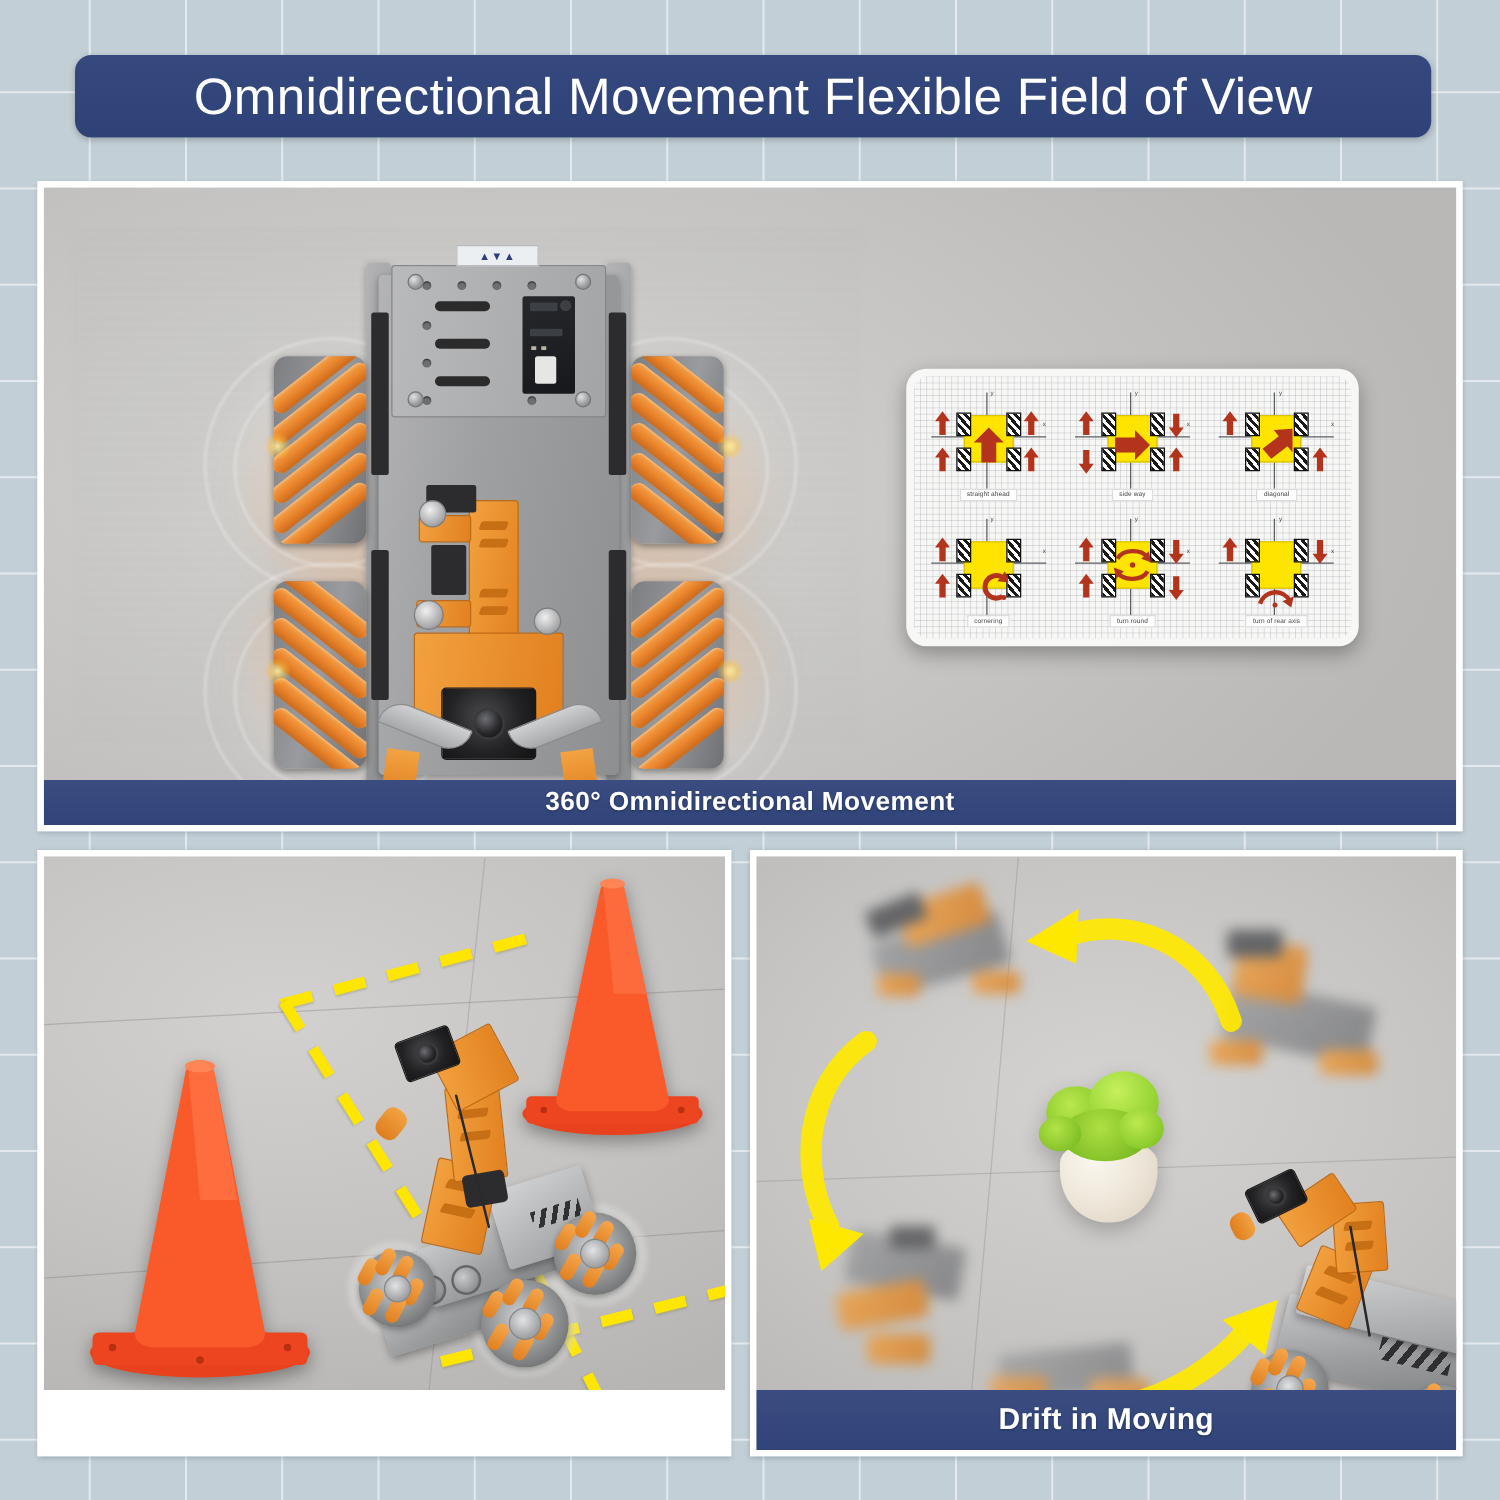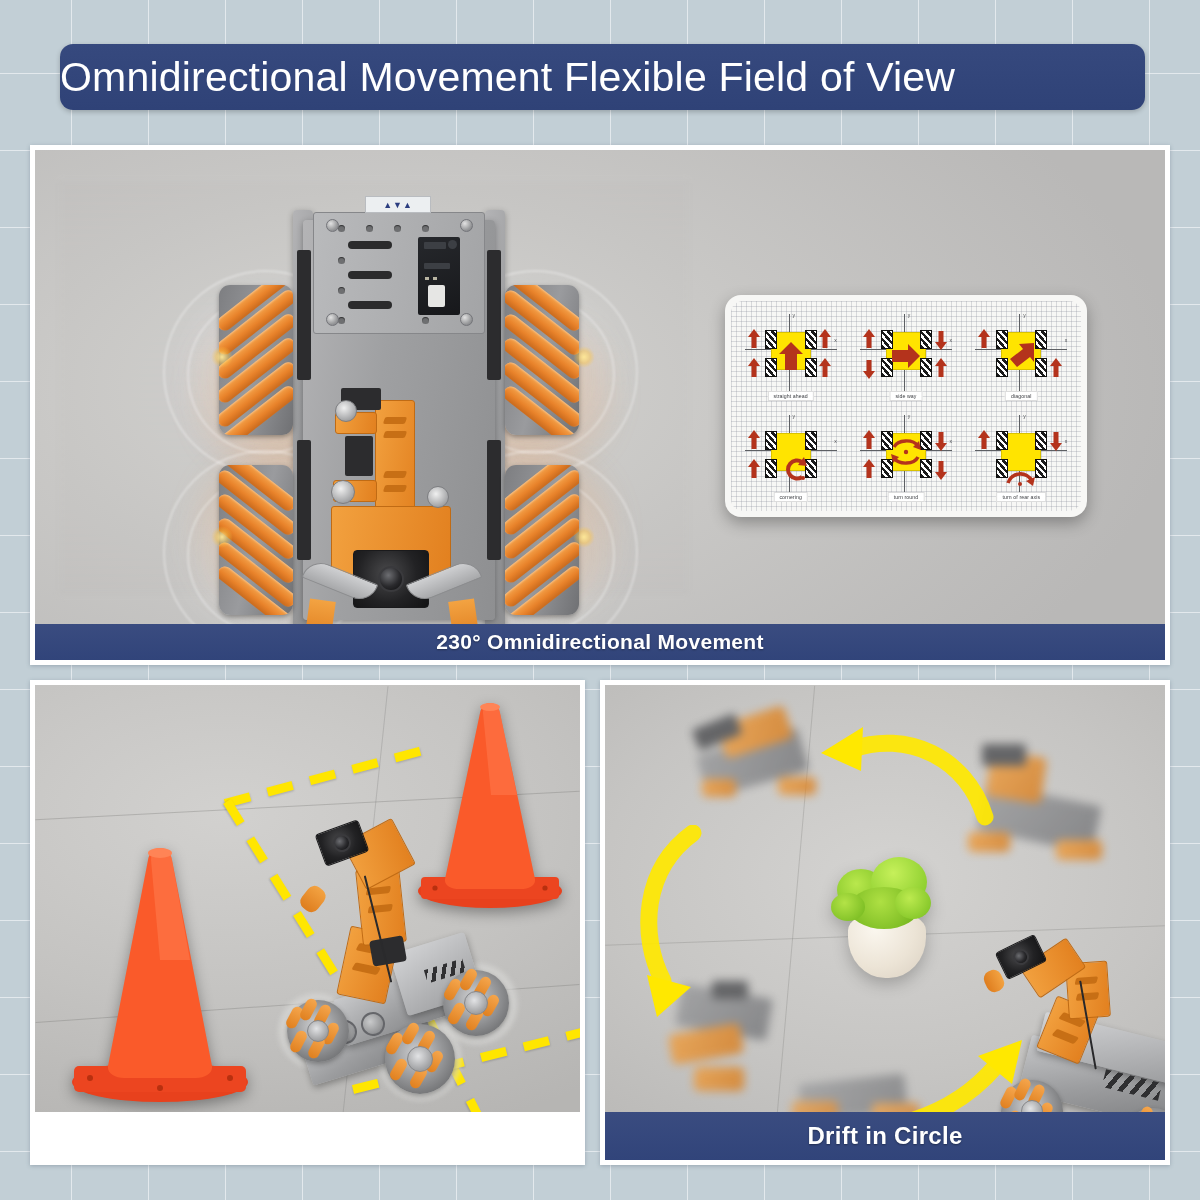--- a/index.html
+++ b/index.html
@@ -28,20 +28,21 @@
 
   
   #title-banner {
     position: absolute;
     left: 60px; top: 44px;
     width: 1085px; height: 66px;
     background: linear-gradient(180deg,#36497e 0%, #2f4277 100%);
     border-radius: 13px;
     display: flex;
     align-items: center;
+    justify-content: center;
     box-shadow: 0 2px 5px rgba(0,0,0,.22);
   }
   #title-banner .t {
     color: #ffffff;
     font-size: 41px;
     font-weight: 500;
     letter-spacing: .2px;
     white-space: nowrap;
   }
 
@@ -677,21 +678,21 @@
             </svg>
             <span class="mlabel">turn of rear axis</span>
           </div>
 
         </div>
       </div>
 
     </div>
   </div>
   <div class="caption">
-    <span>230° Omnidirectional Movement</span>
+    <span>360° Omnidirectional Movement</span>
   </div>
 </div>
 
 <div class="panel" id="panel-left">
   <div class="photo">
     <div id="scene-left">
 
       <div class="floorline" style="left:0;top:120px;width:100%;transform:rotate(-3deg);"></div>
       <div class="floorline" style="left:0;top:318px;width:100%;transform:rotate(-4deg);"></div>
       <div class="floorline" style="left:330px;top:0;width:1px;height:430px;background:rgba(120,120,118,.28);transform:rotate(6deg);"></div>
@@ -883,15 +884,15 @@
 
           <div class="rl" style="left:16px;top:-2px;transform:rotate(26deg);"></div>
           <div class="rl" style="left:30px;top:4px;transform:rotate(26deg);"></div>
 
         </div>
       </div>
 
     </div>
   </div>
   <div class="caption">
-    <span>Drift in Circle</span>
+    <span>Drift in Moving</span>
   </div>
 </div>
 
 </body></html>

